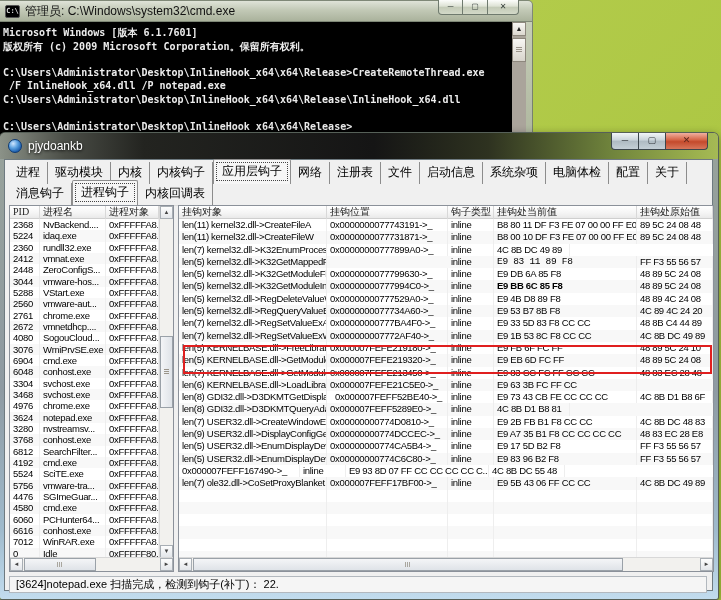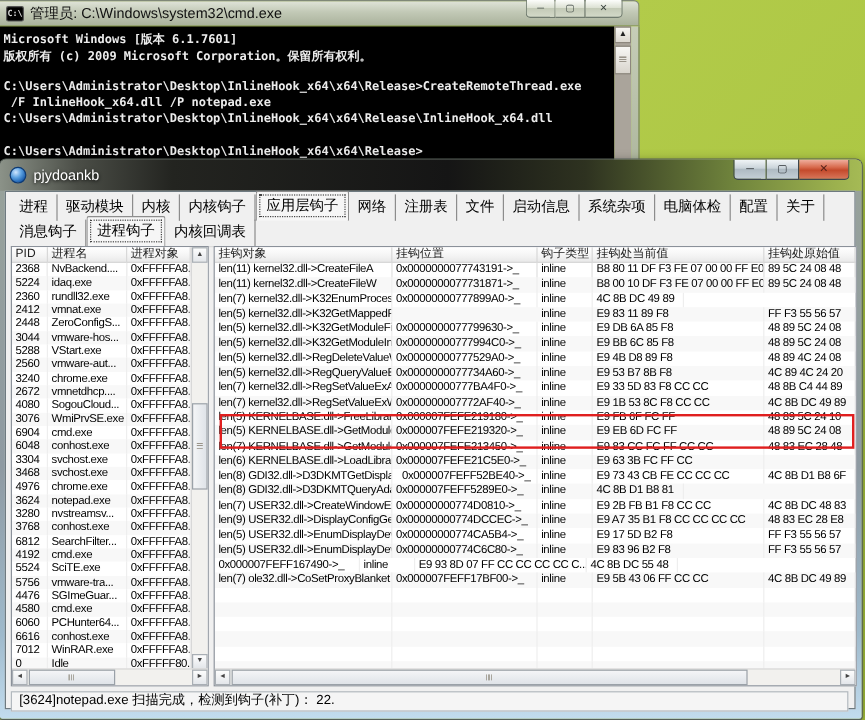--- a/index.html
+++ b/index.html
@@ -71,21 +71,21 @@
   .subtabbar { position:absolute; left:4px; top:26px; right:4px; height:20px; font-size:12px; color:#000;
       display:flex; align-items:flex-end; border-bottom:1px solid #dcdcdc; }
 
   
   .panel { position:absolute; background:#fff; border:1px solid #8b919a; }
   .panel-left  { left:4px;  top:45px; width:165px; height:367px; }
   .panel-right { left:173px; top:45px; width:536px; height:367px; overflow:hidden; }
   .lv-header { position:absolute; left:0; top:0; height:13px; display:flex;
       background:linear-gradient(180deg,#ffffff,#f4f4f4 60%,#e9e9e9); border-bottom:1px solid #cfcfcf; }
   .lv-hcell { height:30px; line-height:12px; font-size:10px; color:#222; padding-left:3px;
-      border-right:1px solid #d8d8d8; white-space:nowrap; overflow:hidden; }
+      border-right:1px solid #d8d8d8; white-space:nowrap; overflow:hidden;font-family:Liberation Serif, serif; }
   .lv-rows { position:absolute; left:0; overflow:hidden; }
   .lv-row { display:flex; }
   .lv-row:nth-child(even) { background:#f8f8f8; }
   .lv-cell { font-size:9.5px; letter-spacing:-0.3px; color:#000; padding-left:3px;
       border-right:1px solid #eeeeee; white-space:nowrap; overflow:hidden; }
   .panel-left  .lv-rows { top:13px; width:150px; height:340px; }
   .panel-left  .lv-row  { height:11.33px; line-height:11.3px; }
   .panel-right .lv-rows { top:13px; width:534px; height:340px; }
   .panel-right .lv-row  { height:12.3px; line-height:12.2px; }
 
@@ -218,21 +218,21 @@
               <div class="lv-cell" style="width: 30px;">5288</div>
               <div class="lv-cell" style="width: 66px;">VStart.exe</div>
               <div class="lv-cell" style="width: 53px;">0xFFFFFA8..</div>
             </div>
             <div class="lv-row">
               <div class="lv-cell" style="width: 30px;">2560</div>
               <div class="lv-cell" style="width: 66px;">vmware-aut...</div>
               <div class="lv-cell" style="width: 53px;">0xFFFFFA8..</div>
             </div>
             <div class="lv-row">
-              <div class="lv-cell" style="width: 30px;">3240</div>
+              <div class="lv-cell" style="width: 30px;">2761</div>
               <div class="lv-cell" style="width: 66px;">chrome.exe</div>
               <div class="lv-cell" style="width: 53px;">0xFFFFFA8..</div>
             </div>
             <div class="lv-row">
               <div class="lv-cell" style="width: 30px;">2672</div>
               <div class="lv-cell" style="width: 66px;">vmnetdhcp....</div>
               <div class="lv-cell" style="width: 53px;">0xFFFFFA8..</div>
             </div>
             <div class="lv-row">
               <div class="lv-cell" style="width: 30px;">4080</div>
@@ -377,35 +377,35 @@
             <div class="lv-row">
               <div class="lv-cell" style="width: 148px;">len(7) kernel32.dll-&gt;K32EnumProcess...</div>
               <div class="lv-cell" style="width: 121px;">0x00000000777899A0-&gt;_</div>
               <div class="lv-cell" style="width: 46px;">inline</div>
               <div class="lv-cell" style="width: 76px;">4C 8B DC 49 89</div>
             </div>
             <div class="lv-row">
               <div class="lv-cell" style="width: 148px;">len(5) kernel32.dll-&gt;K32GetMappedFi...</div>
               <div class="lv-cell" style="width: 121px; margin-top: 28px;">0x000000007775EFC0-&gt;_</div>
               <div class="lv-cell" style="width: 46px;">inline</div>
-              <div class="lv-cell" style="width: 143px;">E9 83 11 89 F8</div>
+              <div class="lv-cell" style="width: 143px; font-family: Liberation Mono, monospace;">E9 83 11 89 F8</div>
               <div class="lv-cell" style="width: 76px;">FF F3 55 56 57</div>
             </div>
             <div class="lv-row">
               <div class="lv-cell" style="width: 148px;">len(5) kernel32.dll-&gt;K32GetModuleFil...</div>
               <div class="lv-cell" style="width: 121px;">0x0000000077799630-&gt;_</div>
               <div class="lv-cell" style="width: 46px;">inline</div>
               <div class="lv-cell" style="width: 143px;">E9 DB 6A 85 F8</div>
               <div class="lv-cell" style="width: 76px;">48 89 5C 24 08</div>
             </div>
             <div class="lv-row">
               <div class="lv-cell" style="width: 148px;">len(5) kernel32.dll-&gt;K32GetModuleIn...</div>
               <div class="lv-cell" style="width: 121px;">0x00000000777994C0-&gt;_</div>
               <div class="lv-cell" style="width: 46px;">inline</div>
-              <div class="lv-cell" style="width: 143px;">E9 BB 6C 85 F8</div>
+              <div class="lv-cell" style="width: 143px; font-weight: bold;">E9 BB 6C 85 F8</div>
               <div class="lv-cell" style="width: 76px;">48 89 5C 24 08</div>
             </div>
             <div class="lv-row">
               <div class="lv-cell" style="width: 148px;">len(5) kernel32.dll-&gt;RegDeleteValueW</div>
               <div class="lv-cell" style="width: 121px;">0x00000000777529A0-&gt;_</div>
               <div class="lv-cell" style="width: 46px;">inline</div>
               <div class="lv-cell" style="width: 143px;">E9 4B D8 89 F8</div>
               <div class="lv-cell" style="width: 76px;">48 89 4C 24 08</div>
             </div>
             <div class="lv-row">

